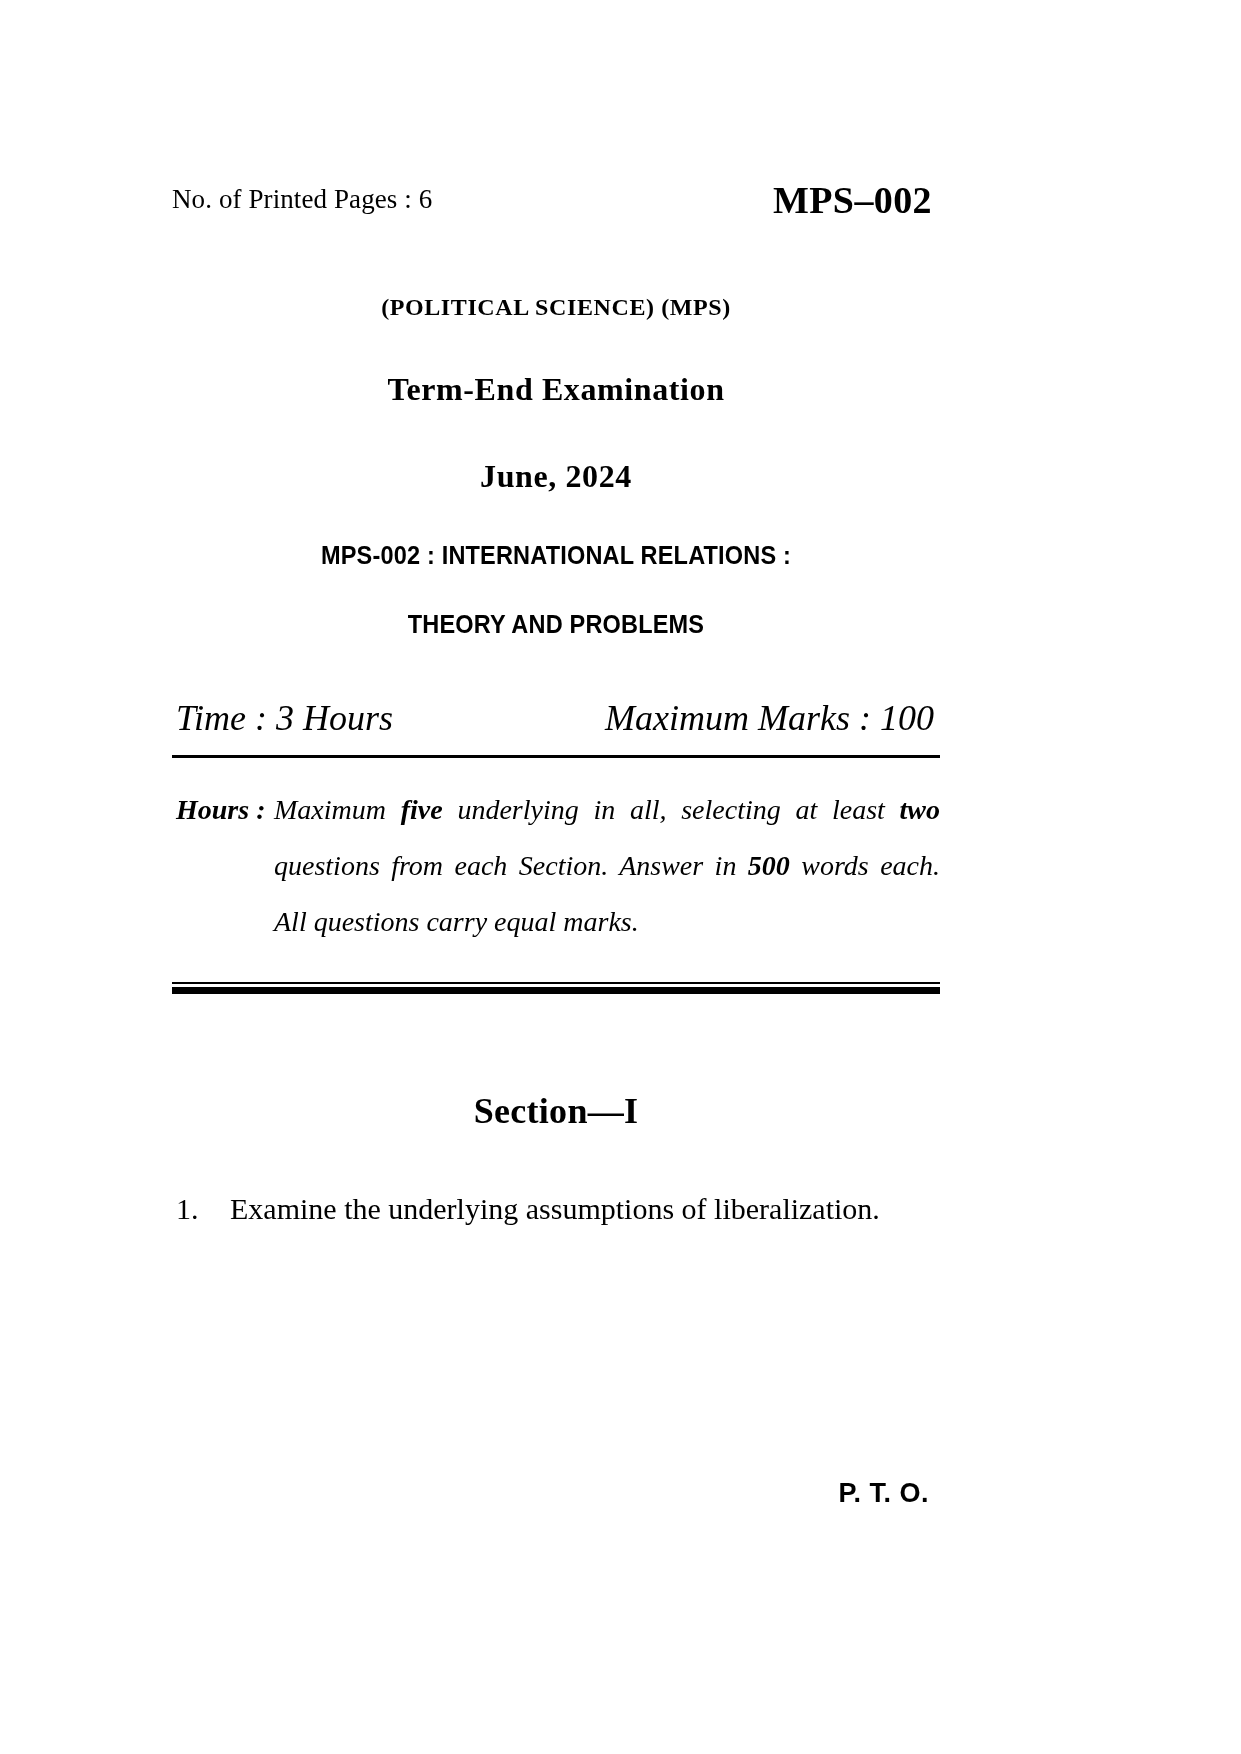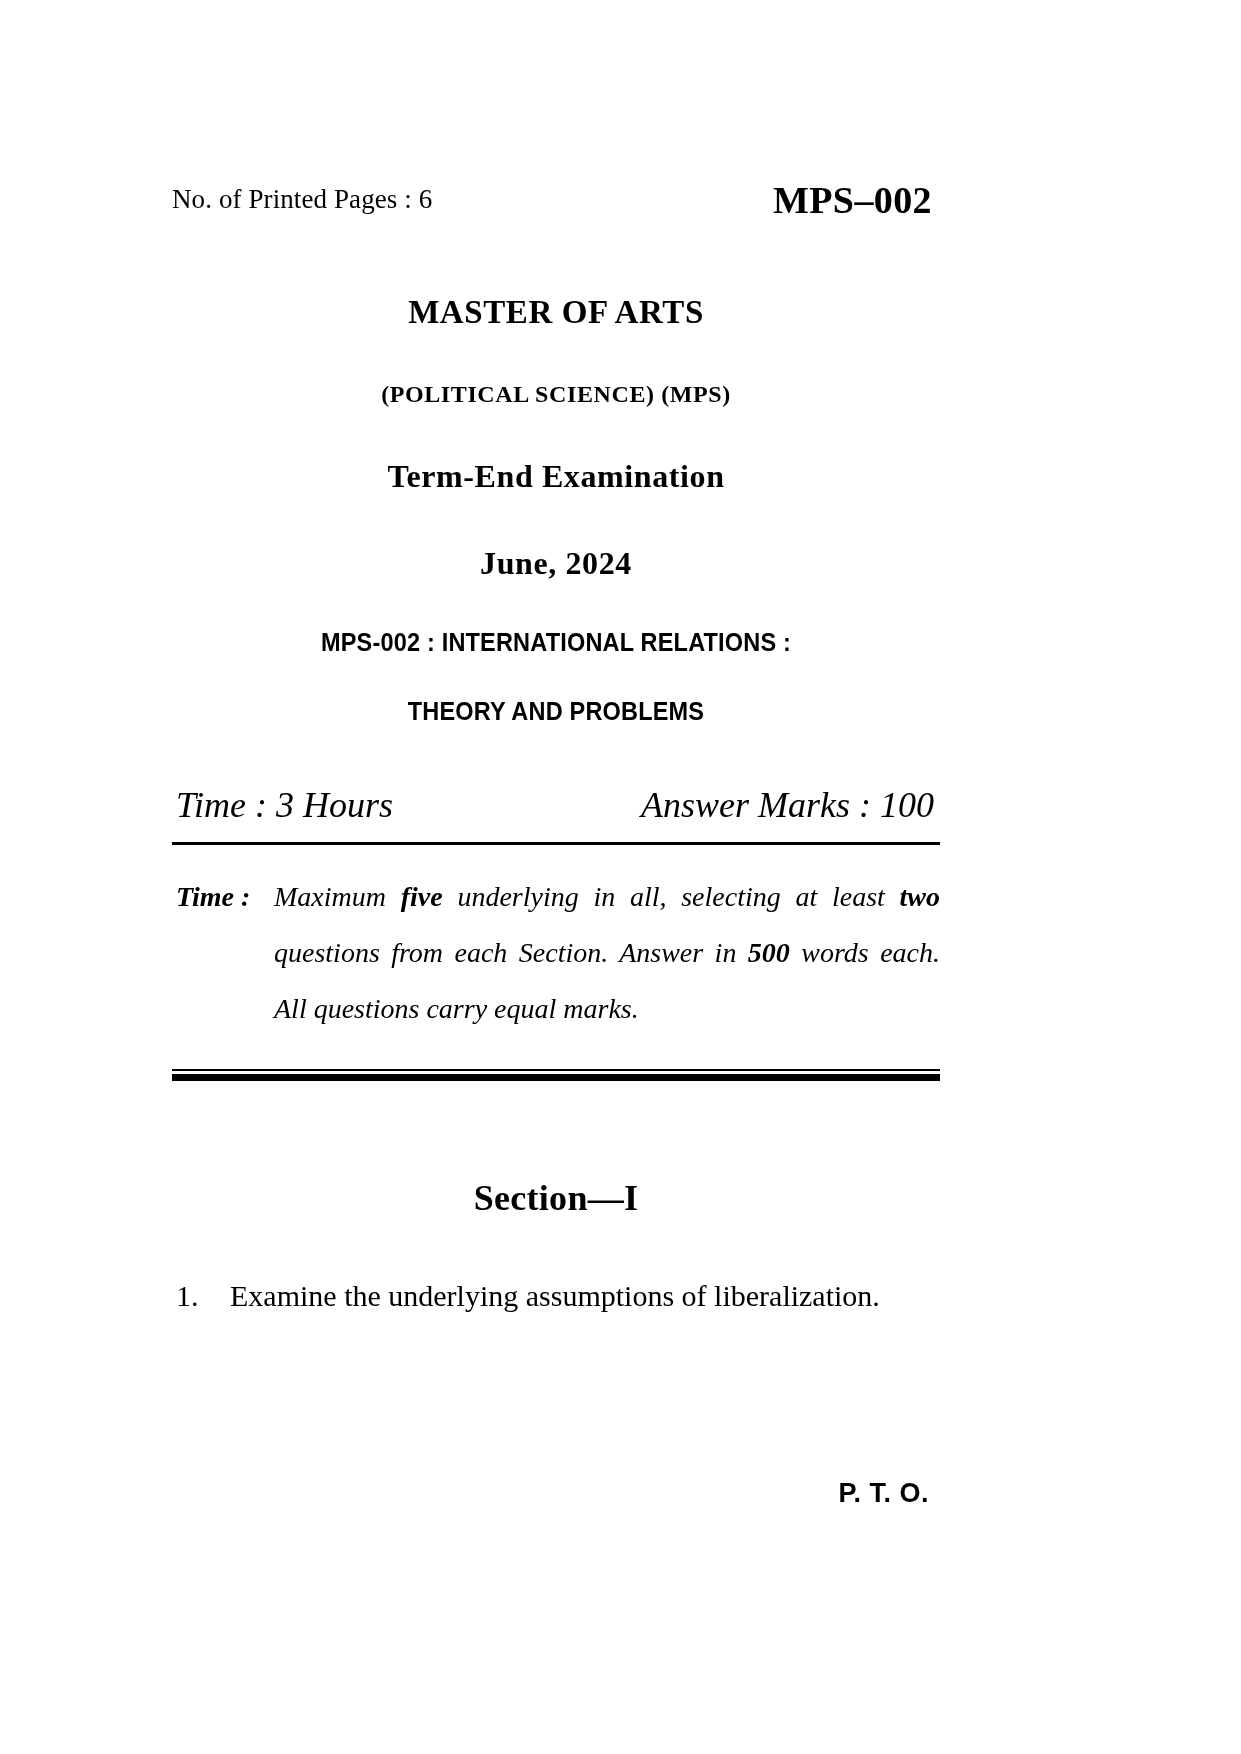--- a/index.html
+++ b/index.html
@@ -218,37 +218,36 @@
 
 <div class="page">
   <div class="content">
 
     <div class="header-row">
       <div class="printed-pages">No. of Printed Pages : 6</div>
       <div class="course-code">MPS–002</div>
     </div>
 
     <div class="title-block">
-      <div class="title-line t-program">MASTER OF ARTS</div>
       <div class="title-line t-branch">(POLITICAL SCIENCE) (MPS)</div>
       <div class="title-line t-exam">Term-End Examination</div>
       <div class="title-line t-session">June, 2024</div>
       <div class="subject-line subject-1">MPS-002 : INTERNATIONAL RELATIONS :</div>
       <div class="subject-line subject-2">THEORY AND PROBLEMS</div>
     </div>
 
     <div class="time-marks">
       <div class="time">Time : 3 Hours</div>
-      <div class="marks">Answer Marks : 100</div>
+      <div class="marks">Maximum Marks : 100</div>
     </div>
 
     <div class="rule-single"></div>
 
     <div class="note-block">
-      <div class="note-label">Time :</div>
+      <div class="note-label">Hours :</div>
       <div class="note-body">
         <span>Maximum </span><b>five</b><span> underlying in all, selecting at least </span><b>two</b><span> questions from each Section. Answer in </span><b>500</b><span> words each. All questions carry equal marks.</span>
       </div>
     </div>
 
     <div class="rule-double">
       <div class="thin"></div>
       <div class="gap"></div>
       <div class="thick"></div>
     </div>

